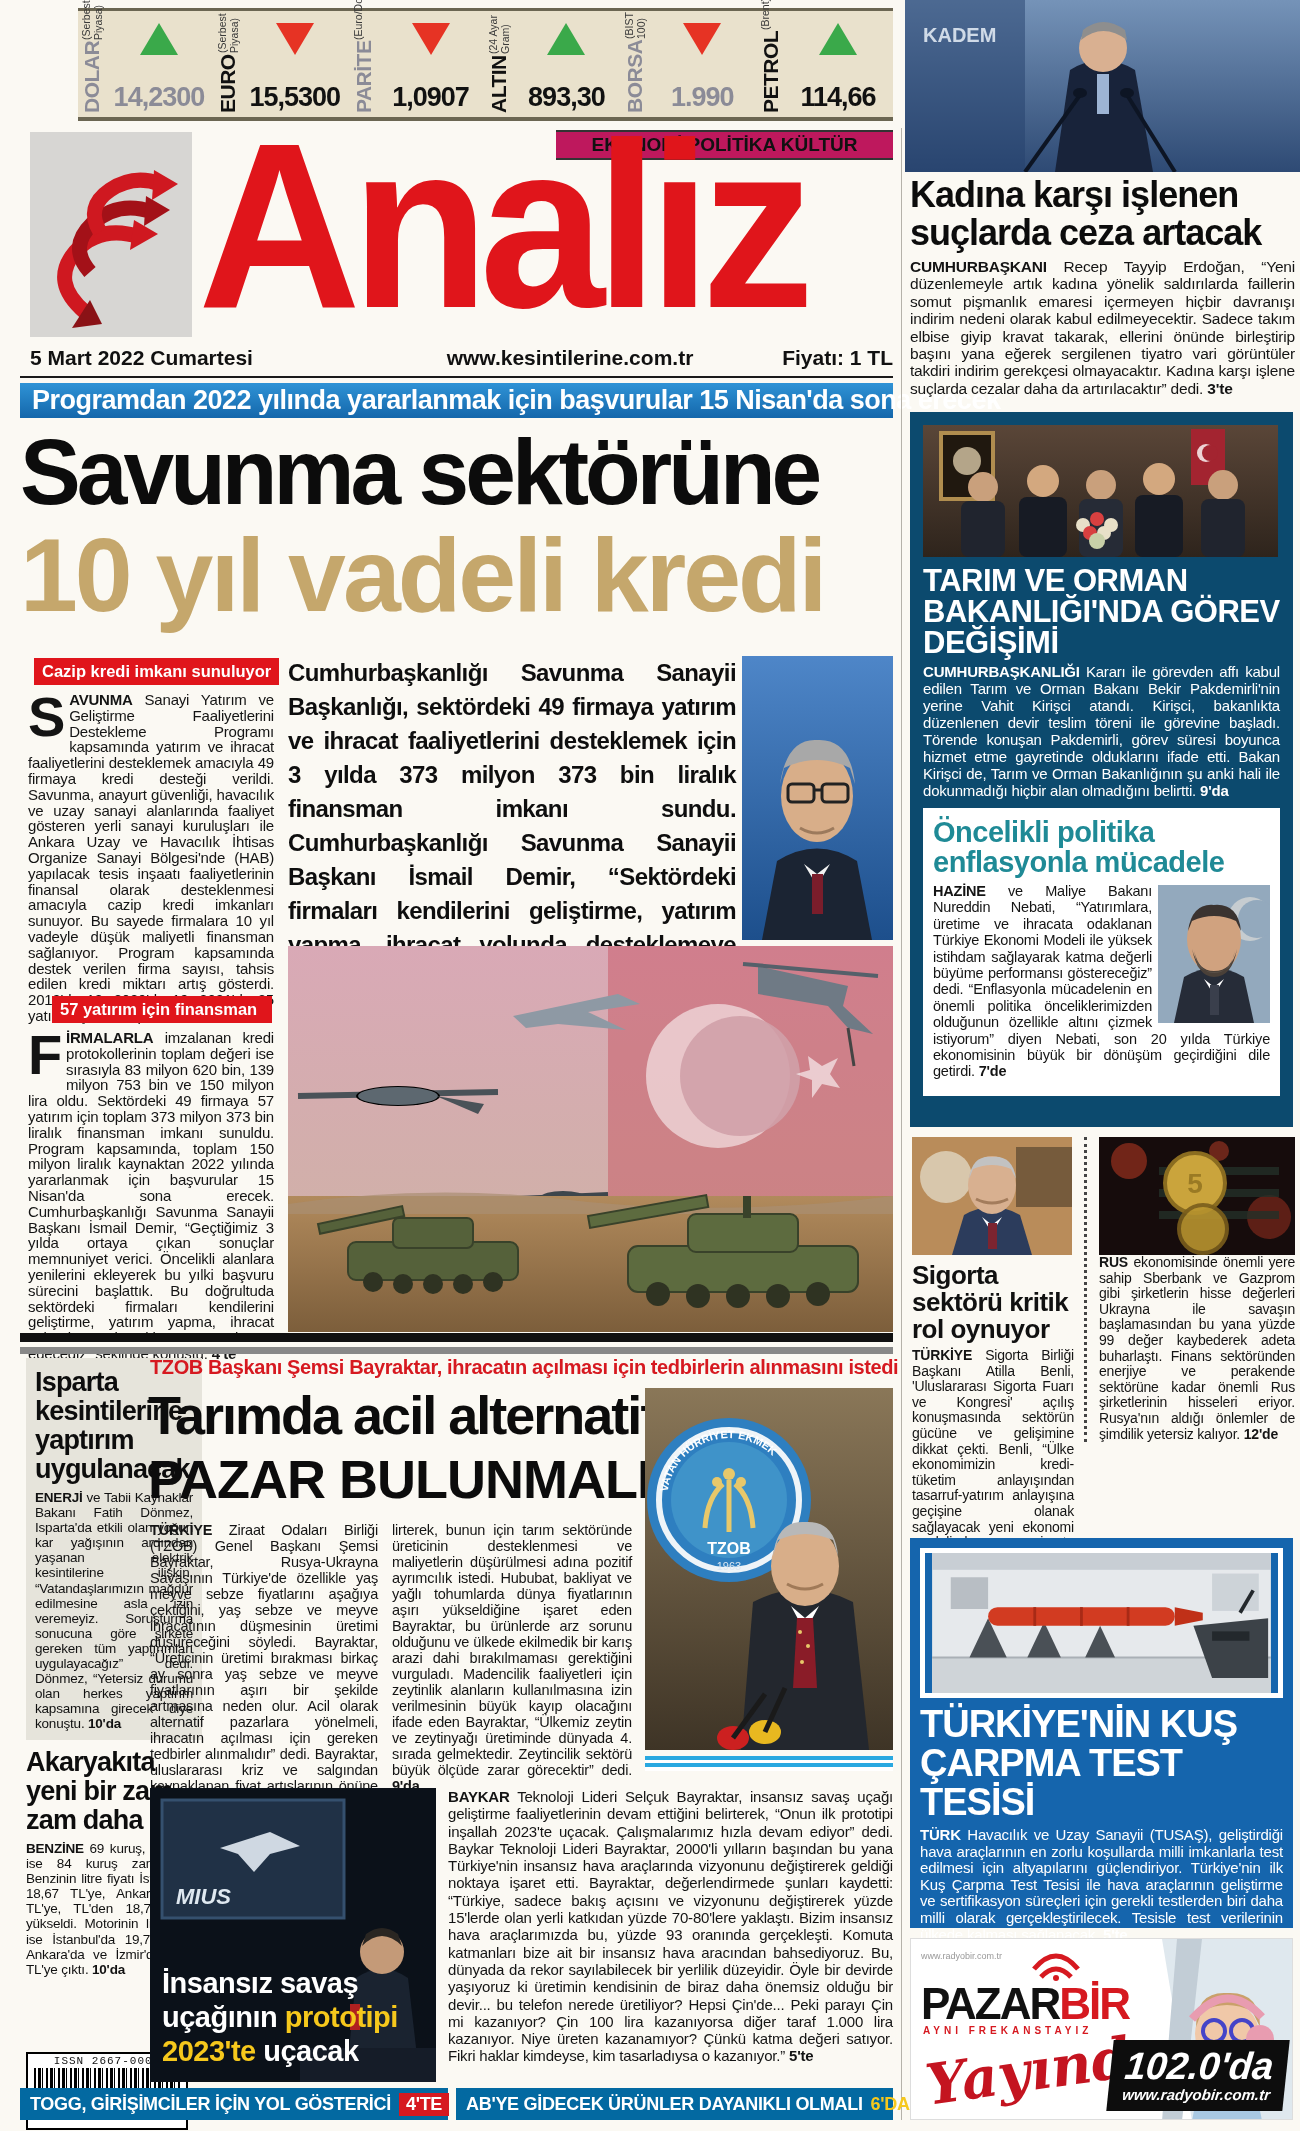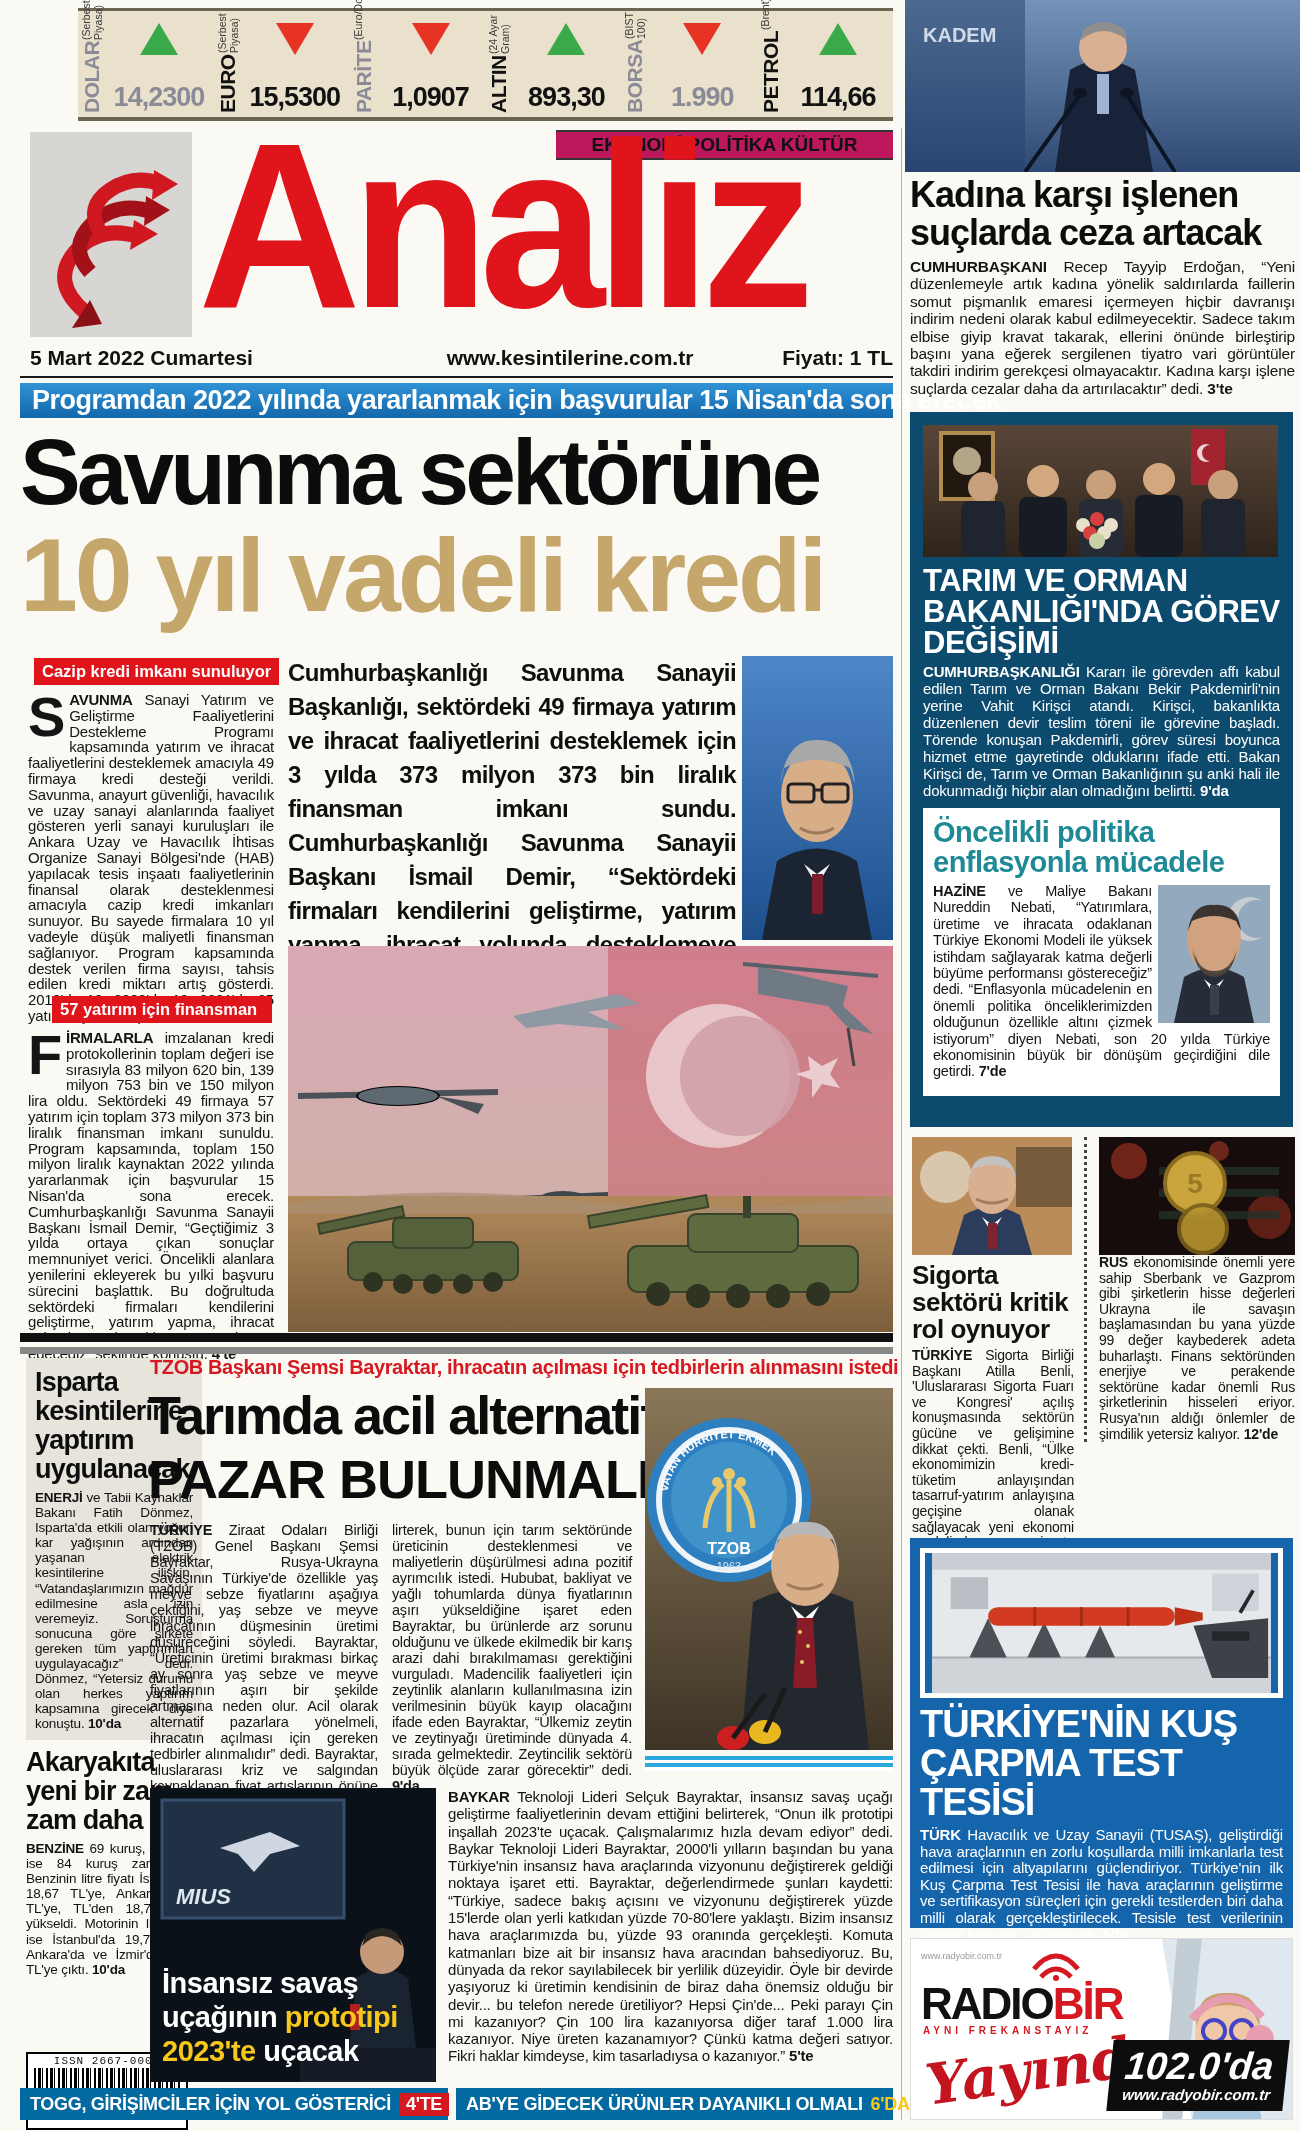--- a/index.html
+++ b/index.html
@@ -451,21 +451,21 @@
       <path d="M70 80 Q105 40 140 78" stroke="#e89cb0" stroke-width="8" fill="none"></path>
     </svg>
     <div class="ad-url-sm">www.radyobir.com.tr</div>
     <svg class="abs" style="left:118px;top:8px;" width="54" height="34" viewBox="0 0 54 34">
       <g fill="none" stroke="#d61920" stroke-width="5">
           <path d="M12 30 Q27 14 42 30"></path>
           <path d="M5 22 Q27 -4 49 22"></path>
         </g>
       <circle cx="27" cy="31" r="3" fill="#d61920"></circle>
     </svg>
-    <div class="ad-logo"><span>RADIO</span><span class="ad-red">BİR</span></div>
+    <div class="ad-logo"><span>PAZAR</span><span class="ad-red">BİR</span></div>
     <div class="ad-slogan">AYNI FREKANSTAYIZ</div>
     <div class="ad-script">Yayında</div>
     <div class="ad-freqbox">
       <div class="ad-freq">102.0'da</div>
       <div class="ad-url">www.radyobir.com.tr</div>
     </div>
   </div>
 
   <div id="black-bar" class="abs"></div>
 

